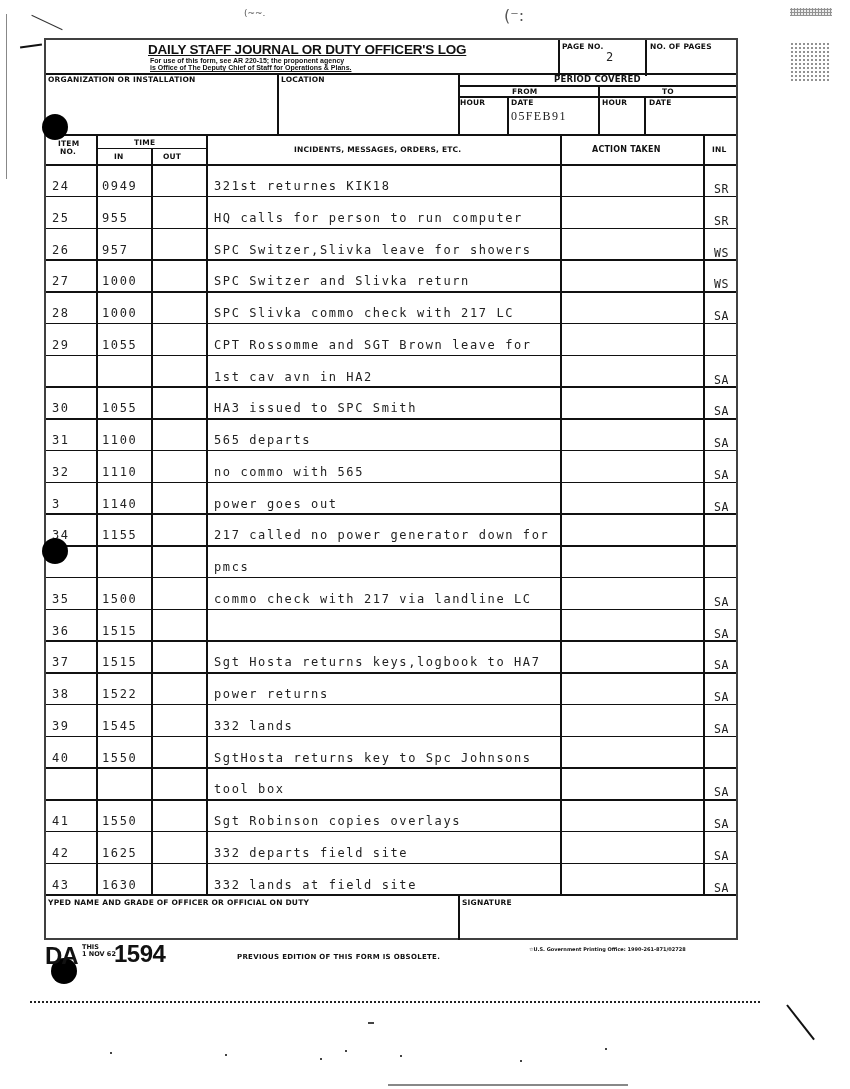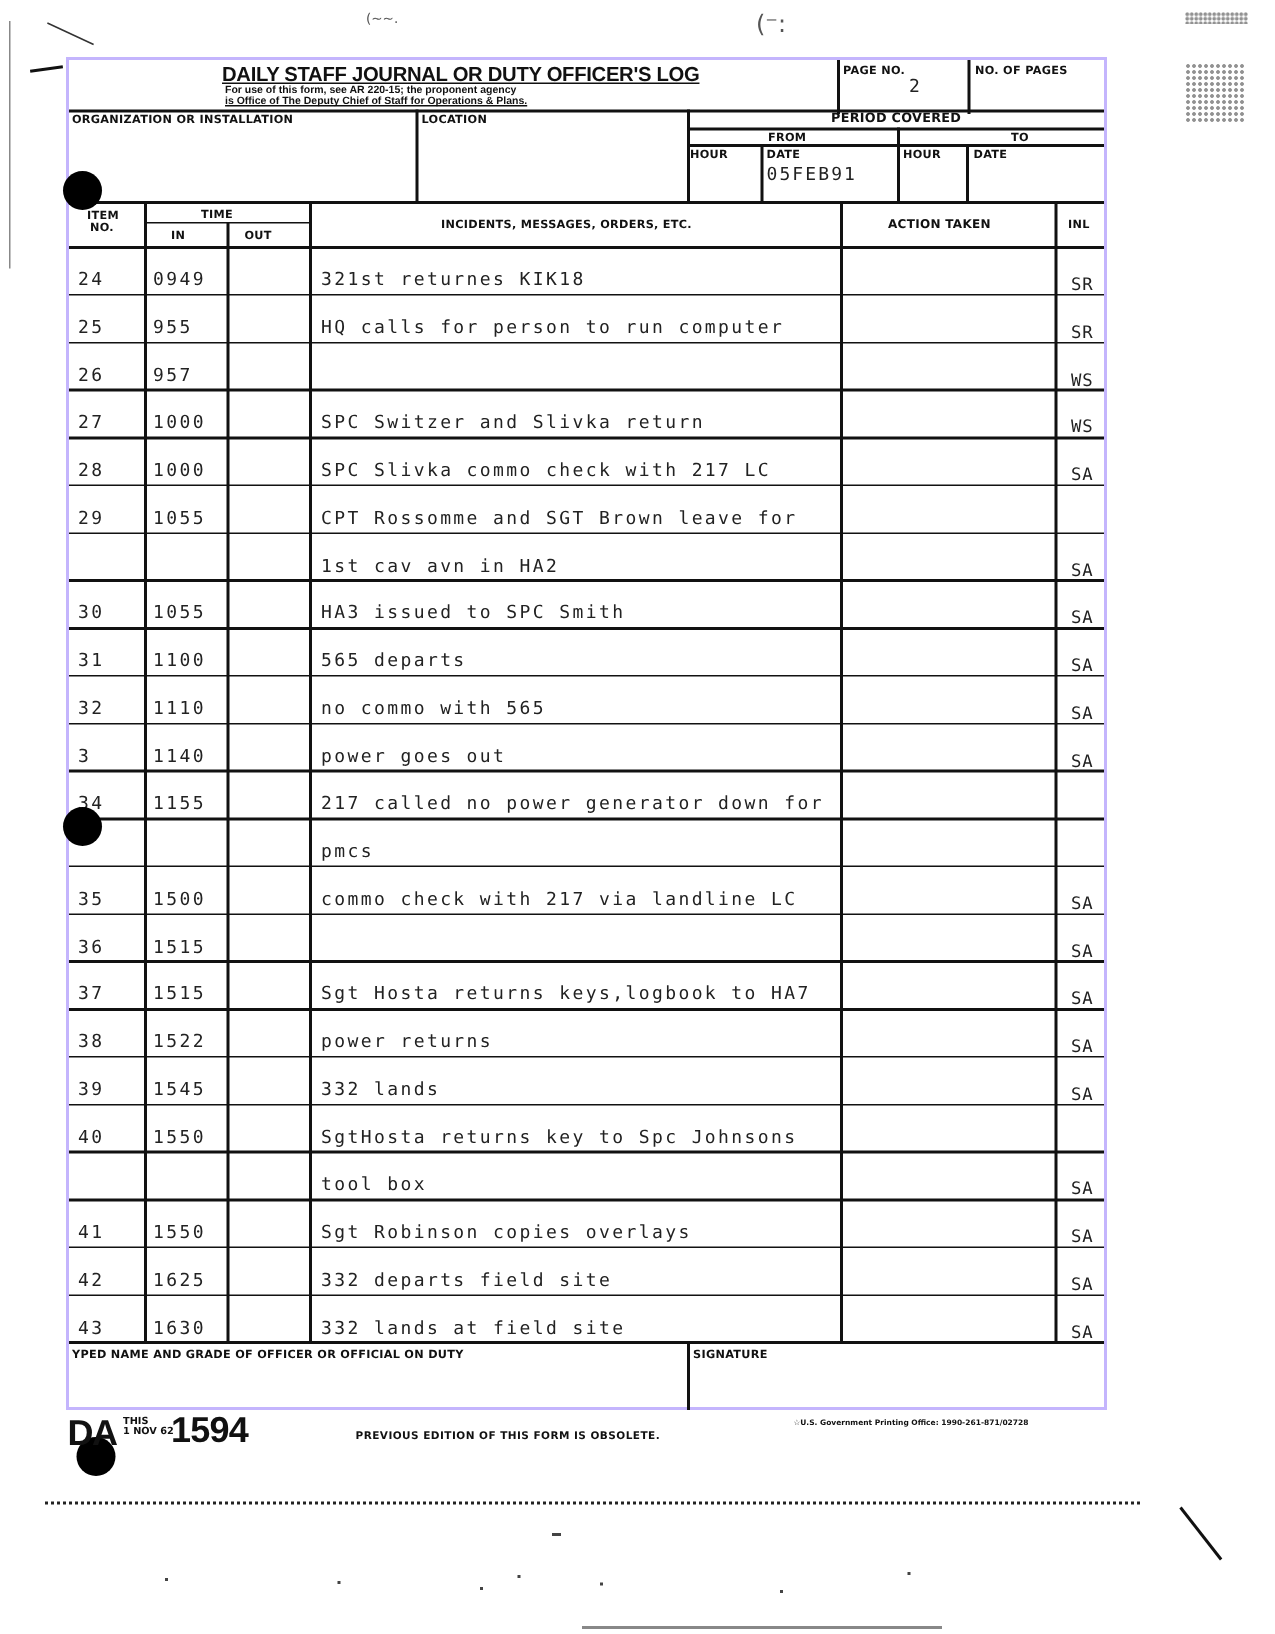--- a/index.html
+++ b/index.html
@@ -1,20 +1,20 @@
 <!DOCTYPE html>
 <html><head>
   <meta charset="utf-8">
   <style>
     html, body { margin: 0; padding: 0; background: #ffffff; }
     body { width: 850px; height: 1089px; position: relative; overflow: hidden;
            font-family: "DejaVu Sans Mono", monospace; color: #111; }
     .abs { position: absolute; }
     .form { position: absolute; left: 44px; top: 38px; width: 694px; height: 902px;
-            border: 2px solid #c4b5fd; box-sizing: border-box; }
+            border: 2px solid #404040; box-sizing: border-box; }
     .hl { position: absolute; background: #111; height: 1.5px; }
     .vl { position: absolute; background: #111; width: 1.5px; }
     .lbl { position: absolute; font-family: "DejaVu Sans", sans-serif; font-weight: bold;
            font-size: 7.5px; letter-spacing: 0.2px; color: #111; white-space: nowrap; }
     .title { position: absolute; left: 102px; top: 2px; width: 360px;
              font-family: "Liberation Sans", sans-serif; font-weight: bold; font-size: 13.5px;
              letter-spacing: -0.2px; text-decoration: underline; white-space: nowrap; }
     .subtitle { position: absolute; font-family: "Liberation Sans", sans-serif; font-weight: bold;
                 font-size: 7px; line-height: 7px; white-space: nowrap; }
     .typed { position: absolute; font-family: "DejaVu Sans Mono", monospace; font-size: 12px;
@@ -69,28 +69,28 @@
 
   <div class="lbl" style="left:2px;top:35px;">ORGANIZATION OR INSTALLATION</div>
   <div class="typed" style="left:10px;top:60px;"></div>
   <div class="vl" style="left:231px;top:33px;height:62px;"></div>
   <div class="lbl" style="left:235px;top:35px;">LOCATION</div>
   <div class="typed" style="left:240px;top:60px;"></div>
   <div class="vl" style="left:412px;top:33px;height:62px;"></div>
   <div class="lbl" style="left:508px;top:34px;font-size:8.5px;">PERIOD COVERED</div>
   <div class="hl" style="left:412px;top:45px;width:278px;"></div>
   <div class="lbl" style="left:466px;top:47px;">FROM</div>
-  <div class="lbl" style="left:616px;top:47px;margin-left:12px;">TO</div>
+  <div class="lbl" style="left:616px;top:47px;">TO</div>
   <div class="vl" style="left:552px;top:45px;height:50px;"></div>
   <div class="hl" style="left:412px;top:56px;width:278px;"></div>
   <div class="vl" style="left:461px;top:56px;height:39px;"></div>
   <div class="vl" style="left:598px;top:56px;height:39px;"></div>
   <div class="lbl" style="left:414px;top:58px;">HOUR</div>
   <div class="lbl" style="left:465px;top:58px;">DATE</div>
-  <div class="typed" style="left:465px;top:69px;">05FEB91</div>
+  <div class="typed" style="left:465px;top:69px;font-family:Liberation Serif, serif;">05FEB91</div>
   <div class="lbl" style="left:556px;top:58px;">HOUR</div>
   <div class="lbl" style="left:603px;top:58px;">DATE</div>
 
   <div class="hl" style="left:0;top:94px;width:690px;"></div>
 
   <div class="lbl" style="left:12px;top:99px;">ITEM</div>
   <div class="lbl" style="left:14px;top:107px;">NO.</div>
   <div class="lbl" style="left:88px;top:98px;">TIME</div>
   <div class="hl" style="left:50px;top:108px;width:110px;height:1px;"></div>
   <div class="lbl" style="left:68px;top:112px;">IN</div>
@@ -122,20 +122,21 @@
         <span class="cell c-in">955</span>
         <span class="cell c-msg">HQ calls for person to run computer</span>
         <span class="cell c-ini">SR</span>
         <span class="cell" style="left: 110px;"></span>
         <span class="cell" style="left: 520px;"></span>
         <div class="hl" style="left: 0px; top: 30.75px; width: 690px;"></div>
       </div>
       <div class="row" style="top: 63.5px;">
         <span class="cell c-item">26</span>
         <span class="cell c-in">957</span>
+        <span class="cell c-msg">SPC Switzer,Slivka leave for showers</span>
         <span class="cell c-ini">WS</span>
         <span class="cell" style="left: 110px;"></span>
         <span class="cell" style="left: 520px;"></span>
         <div class="hl" style="left: 0px; top: 30.75px; width: 690px;"></div>
       </div>
       <div class="row" style="top: 95.25px;">
         <span class="cell c-item">27</span>
         <span class="cell c-in">1000</span>
         <span class="cell c-msg">SPC Switzer and Slivka return</span>
         <span class="cell c-ini">WS</span>

